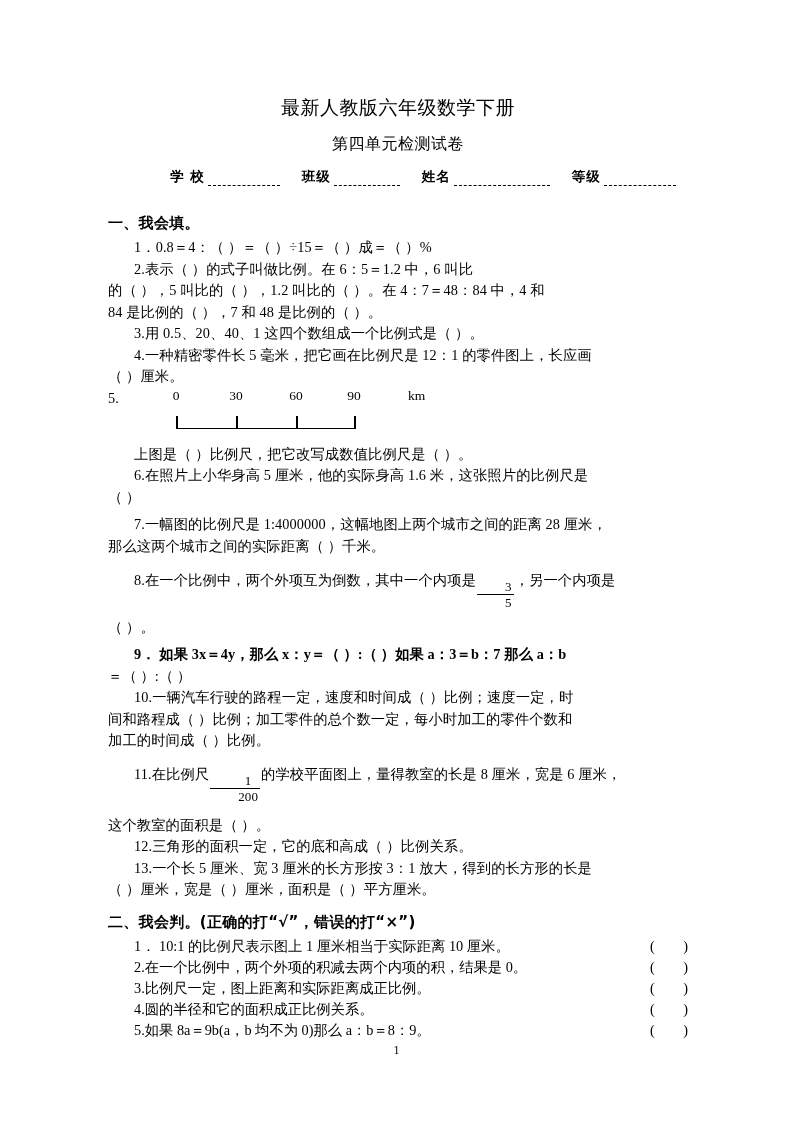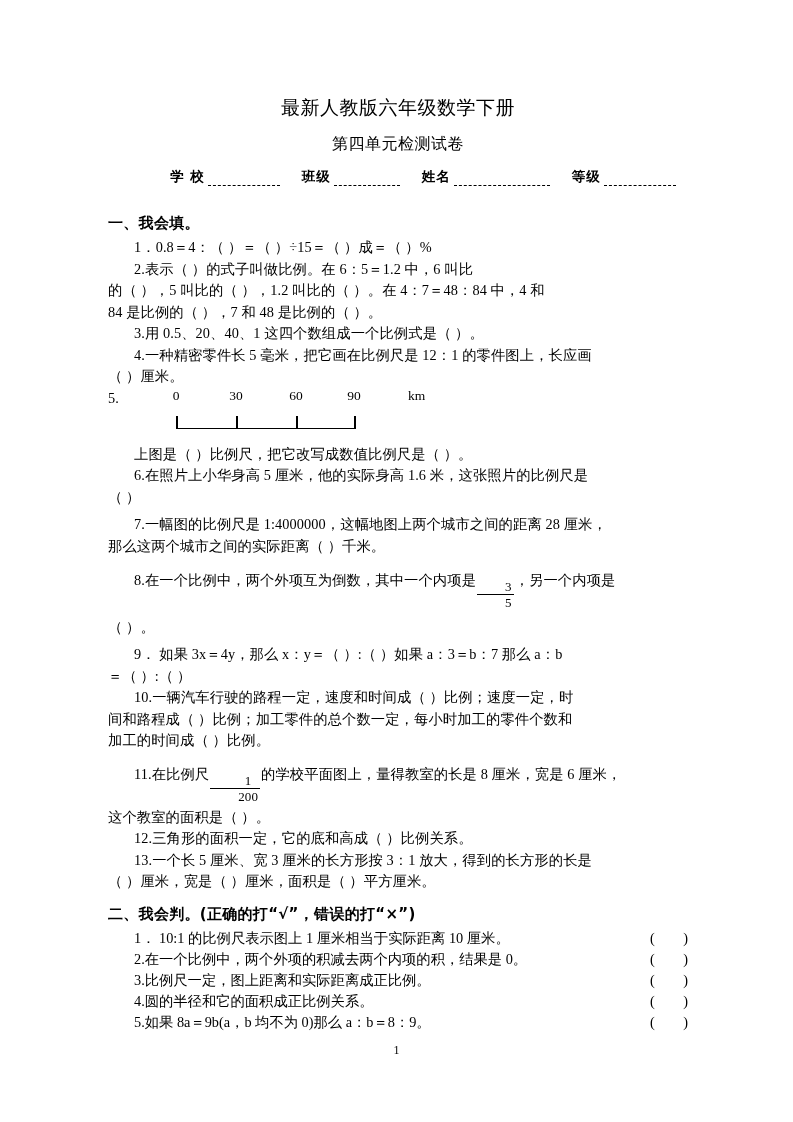--- a/index.html
+++ b/index.html
@@ -268,32 +268,32 @@
 
     <p class="q" style="margin-top:6px;">7.一幅图的比例尺是 1:4000000，这幅地图上两个城市之间的距离 28 厘米，</p>
     <p class="q noind">那么这两个城市之间的实际距离（         ）千米。</p>
 
     <p class="q" style="margin-top:10px; line-height:26px;"><span>8.在一个比例中，两个外项互为倒数，其中一个内项是</span><span class="frac">
           <span class="num">3</span>
           <span class="den">5</span>
         </span><span>，另一个内项是</span></p>
     <p class="q noind" style="margin-top:8px;">（    ）。</p>
 
-    <p class="q" style="margin-top:6px;">9． 如果 3x＝4y，那么 x：y＝（      ）:（      ）如果 a：3＝b：7 那么 a：b</p>
+    <p class="q" style="margin-top:6px;font-weight:bold;">9． 如果 3x＝4y，那么 x：y＝（      ）:（      ）如果 a：3＝b：7 那么 a：b</p>
     <p class="q noind">＝（      ）:（      ）</p>
 
     <p class="q">10.一辆汽车行驶的路程一定，速度和时间成（      ）比例；速度一定，时</p>
     <p class="q noind">间和路程成（      ）比例；加工零件的总个数一定，每小时加工的零件个数和</p>
     <p class="q noind">加工的时间成（      ）比例。</p>
 
     <p class="q" style="margin-top:9px; line-height:26px;"><span>11.在比例尺</span><span class="frac">
           <span class="num">1</span>
           <span class="den">200</span>
         </span><span>的学校平面图上，量得教室的长是 8 厘米，宽是 6 厘米，</span></p>
-    <p class="q noind" style="margin-top:4px;">这个教室的面积是（      ）。</p>
+    <p class="q noind" style="margin-top:12px;">这个教室的面积是（      ）。</p>
 
     <p class="q">12.三角形的面积一定，它的底和高成（      ）比例关系。</p>
 
     <p class="q">13.一个长 5 厘米、宽 3 厘米的长方形按 3：1 放大，得到的长方形的长是</p>
     <p class="q noind">（    ）厘米，宽是（       ）厘米，面积是（            ）平方厘米。</p>
 
     <div class="sec-head" style="margin-top:12px;">二、我会判。(正确的打“√”，错误的打“×”)</div>
 
     <div class="tf-item">
       <span class="tf-text">1． 10:1 的比例尺表示图上 1 厘米相当于实际距离 10 厘米。</span>

